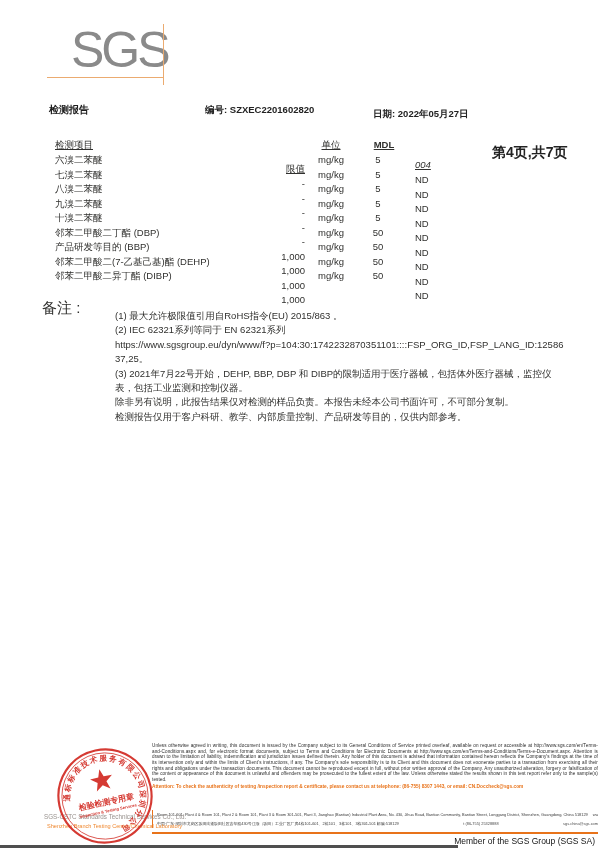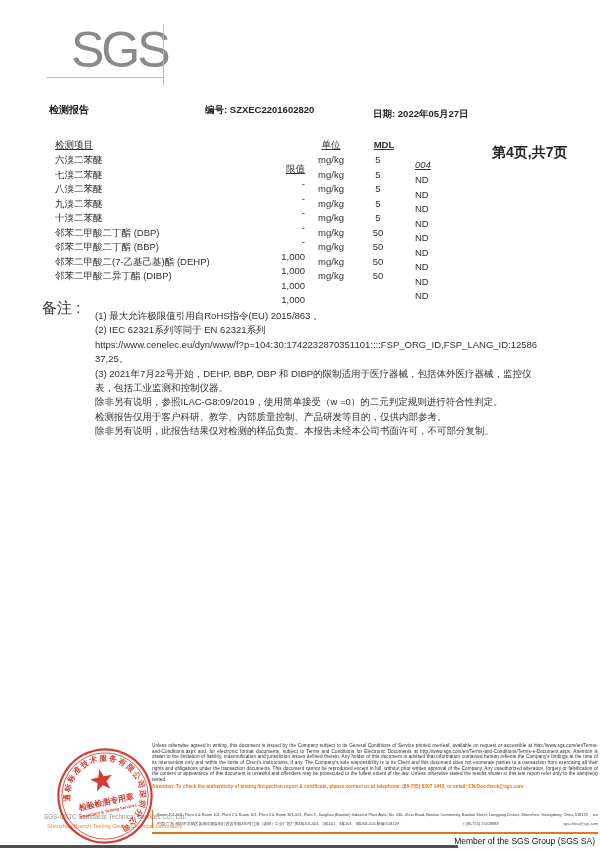--- a/index.html
+++ b/index.html
@@ -28,21 +28,21 @@
   .c-mdl    { width:42px;  text-align:center; }
   .c-result { width:70px;  padding-left:16px;margin-top:20px; }
   .thead { height:16px; line-height:16px; }
   .thead span { text-decoration:underline; }
   .thead .c-mdl span { font-weight:bold;margin-left:12px; }
   .thead .c-result span { font-style:italic; }
 
   
   .notes-label { position:absolute; left:42px; top:299px; font-size:15px; font-weight:normal; color:#30302e; }
   .notes { position:absolute; left:95px; top:309px; width:490px; font-size:9.5px; color:#30302e; }
-  .notes div { height:14.4px; line-height:14.4px; white-space:nowrap; overflow:hidden; }
+  .notes div { height:14.4px; line-height:14.4px; white-space:nowrap; overflow:hidden;margin-left:20px; }
 
   
   .disc-block { position:absolute; left:152px; top:743px; width:446px; }
   .disclaimer { font-size:4.6px; line-height:5.65px; text-align:justify; color:#2b2b2b; letter-spacing:0.1px; }
   .attention  { margin-top:1px; font-size:4.8px; line-height:5.6px; font-weight:bold; color:#e8731a; }
   .addr-block { position:absolute; left:152px; top:810px; width:446px; border-left:1px solid #e8731a; padding-left:4px; }
   .addr-line  { display:flex; justify-content:space-between; font-size:3.9px; line-height:9px;
                 color:#3a3a3a; white-space:nowrap; overflow:hidden; }
   .addr-line .right { margin-left:5px; color:#4a4a4a; }
   .orange-rule { position:absolute; left:152px; top:832px; width:446px; height:2px; background:#e8731a; }
@@ -118,21 +118,21 @@
       <div class="c-result">ND</div>
     </div>
     <div class="trow">
       <div class="c-item">邻苯二甲酸二丁酯 (DBP)</div>
       <div class="c-limit">1,000</div>
       <div class="c-unit">mg/kg</div>
       <div class="c-mdl">50</div>
       <div class="c-result">ND</div>
     </div>
     <div class="trow">
-      <div class="c-item">邻苯二甲酸二丁酯 (BBP)</div>
+      <div class="c-item">产品研发等目的 (BBP)</div>
       <div class="c-limit">1,000</div>
       <div class="c-unit">mg/kg</div>
       <div class="c-mdl">50</div>
       <div class="c-result">ND</div>
     </div>
     <div class="trow">
       <div class="c-item">邻苯二甲酸二(7-乙基己基)酯 (DEHP)</div>
       <div class="c-limit">1,000</div>
       <div class="c-unit">mg/kg</div>
       <div class="c-mdl">50</div>
@@ -144,27 +144,26 @@
       <div class="c-unit">mg/kg</div>
       <div class="c-mdl">50</div>
       <div class="c-result">ND</div>
     </div>
   </div>
 
   <div class="notes-label">备注 :</div>
   <div class="notes">
     <div>(1) 最大允许极限值引用自RoHS指令(EU) 2015/863 。</div>
     <div>(2) IEC 62321系列等同于 EN 62321系列</div>
-    <div>https://www.cenelec.eu/dyn/www/f?p=104:30:1742232870351101::::FSP_ORG_ID,FSP_LANG_ID:12586</div>
+    <div>https://www.sgsgroup.eu/dyn/www/f?p=104:30:1742232870351101::::FSP_ORG_ID,FSP_LANG_ID:12586</div>
     <div>37,25。</div>
     <div>(3) 2021年7月22号开始，DEHP, BBP, DBP 和 DIBP的限制适用于医疗器械，包括体外医疗器械，监控仪</div>
     <div>表，包括工业监测和控制仪器。</div>
-    <div>除非另有说明，参照ILAC-G8:09/2019，使用简单接受（w =0）的二元判定规则进行符合性判定。</div>
+    <div>除非另有说明，此报告结果仅对检测的样品负责。本报告未经本公司书面许可，不可部分复制。</div>
     <div>检测报告仅用于客户科研、教学、内部质量控制、产品研发等目的，仅供内部参考。</div>
-    <div>除非另有说明，此报告结果仅对检测的样品负责。本报告未经本公司书面许可，不可部分复制。</div>
   </div>
 
   <div class="disc-block">
     <p class="disclaimer">Unless otherwise agreed in writing, this document is issued by the Company subject to its General Conditions of Service printed overleaf, available on request or accessible at http://www.sgs.com/en/Terms-and-Conditions.aspx and, for electronic format documents, subject to Terms and Conditions for Electronic Documents at http://www.sgs.com/en/Terms-and-Conditions/Terms-e-Document.aspx. Attention is drawn to the limitation of liability, indemnification and jurisdiction issues defined therein. Any holder of this document is advised that information contained hereon reflects the Company's findings at the time of its intervention only and within the limits of Client's instructions, if any. The Company's sole responsibility is to its Client and this document does not exonerate parties to a transaction from exercising all their rights and obligations under the transaction documents. This document cannot be reproduced except in full, without prior written approval of the Company. Any unauthorized alteration, forgery or falsification of the content or appearance of this document is unlawful and offenders may be prosecuted to the fullest extent of the law. Unless otherwise stated the results shown in this test report refer only to the sample(s) tested.</p>
     <p class="attention">Attention: To check the authenticity of testing /inspection report &amp; certificate, please contact us at telephone: (86-755) 8307 1443, or email: CN.Doccheck@sgs.com</p>
   </div>
 
   <div class="addr-block">
     <div class="addr-line">
       <span>Room 101-601, Plant 4 &amp; Room 101, Plant 2 &amp; Room 101, Plant 3 &amp; Room 301-501, Plant 3, Jianghao (Bantian) Industrial Plant Area, No. 430, Jihua Road, Bantian Community, Bantian Street, Longgang District, Shenzhen, Guangdong, China 518129</span>

